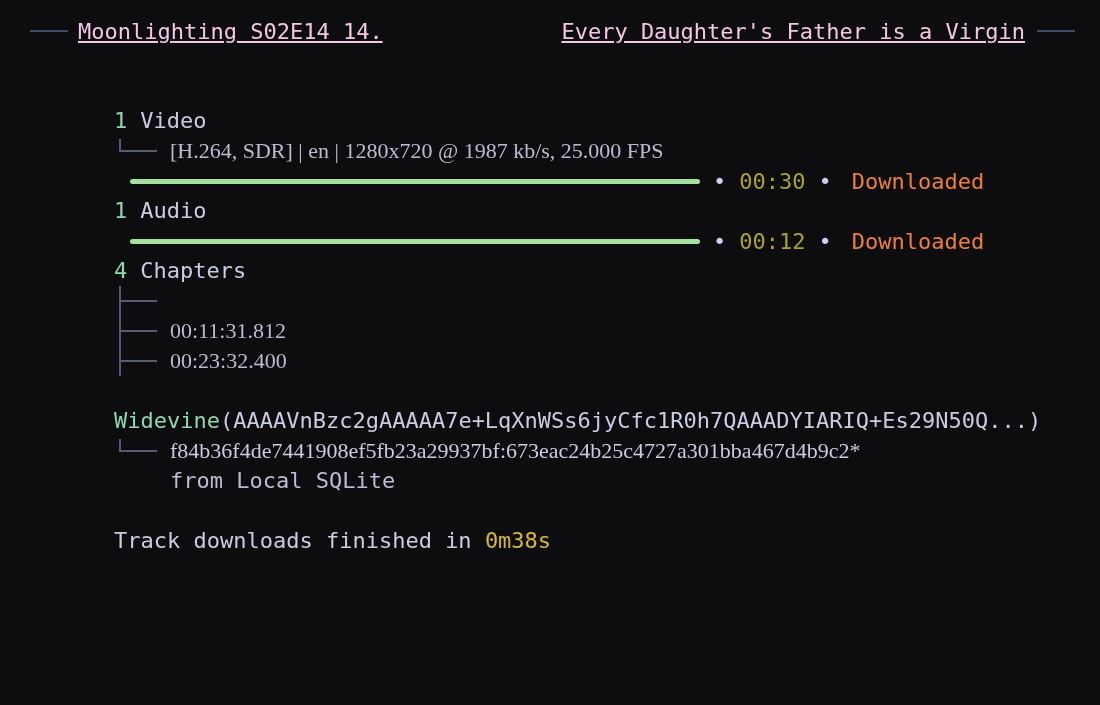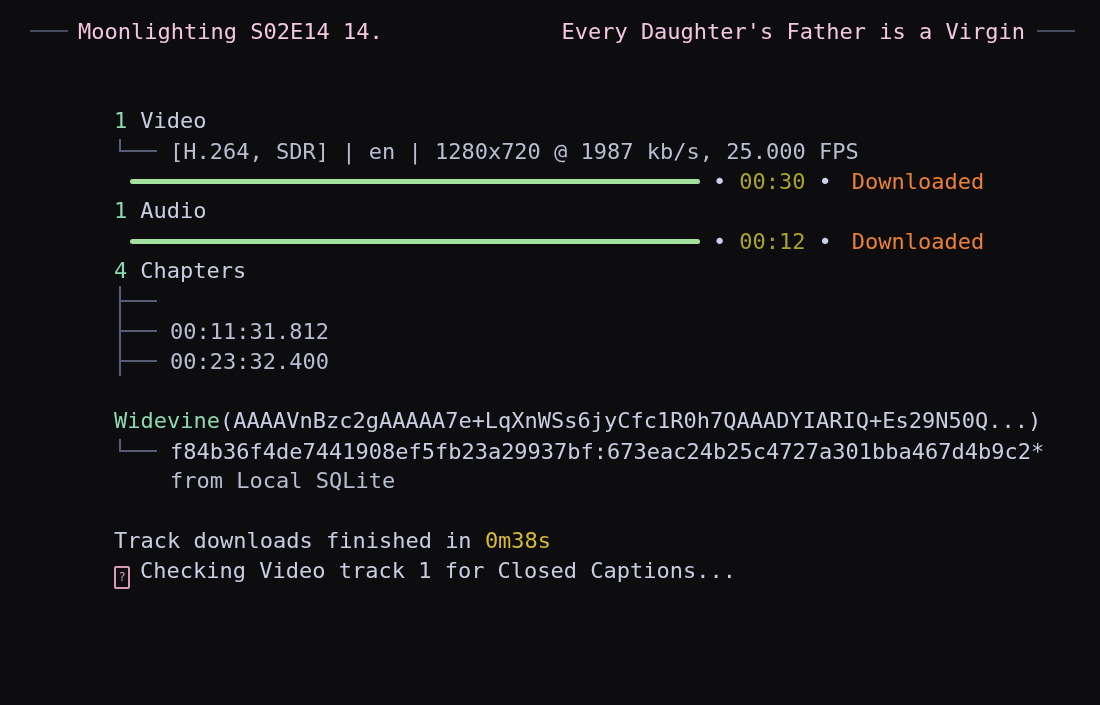--- a/index.html
+++ b/index.html
@@ -9,26 +9,26 @@
     background:var(--bg,#0d0d10);
     font-family:"DejaVu Sans Mono","Liberation Mono",monospace;
     font-size:22px;
     color:var(--text,#c9cde0);
     overflow:hidden;
     box-sizing:border-box;
     padding-top:16px;
   }
   .line{height:30px;line-height:30px;white-space:nowrap;}
   .content{padding-left:66px;margin-left:48px;}
-  .row{display:flex;align-items:center;}
+  .row{display:flex;align-items:center;font-family:Liberation Serif, serif;}
 
   
   .rule{display:flex;align-items:center;padding:0 25px 0 30px;height:30px;}
   .rule-line{height:2px;background:var(--rule,#454961);flex:0 0 38px;}
-  .rule-title{color:var(--pink,#f3c7e1);}
+  .rule-title{color:var(--pink,#f3c7e1);text-decoration:underline;}
   .rule-title.left{margin-left:10px;}
   .rule-title.right{margin-right:12px;}
   .rule-spacer{flex:1;}
 
   .num{color:var(--green,#8ed8b0);margin-right:13px;}
   .dim{color:var(--text-dim,#b9bdd0);}
 
   
   .tree-cell{position:relative;width:56px;flex:0 0 56px;height:30px;}
   .tree-cell::before{content:"";position:absolute;left:5px;top:0;height:30px;width:2px;background:var(--tree,#575b73);}
@@ -110,15 +110,14 @@
   <div class="line content"><span class="green">Widevine</span><span>(AAAAVnBzc2gAAAAA7e+LqXnWSs6jyCfc1R0h7QAAADYIARIQ+Es29N50Q...)</span></div>
   <div class="row content">
     <div class="tree-cell corner"></div>
     <span>f84b36f4de7441908ef5fb23a29937bf:673eac24b25c4727a301bba467d4b9c2*</span>
   </div>
   <div class="line content"><span class="indent-4 dim">from Local SQLite</span></div>
 
   <div class="line"></div>
 
   <div class="line content"><span>Track downloads finished in </span><span class="gold">0m38s</span></div>
-  <div class="line content"><span class="spinner-box">?</span><span>Checking Video track 1 for Closed Captions...</span></div>
 
 </div>
 
 </body></html>

